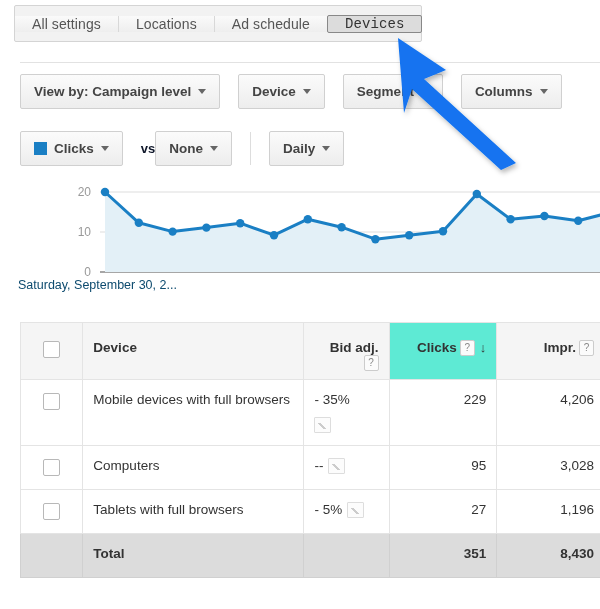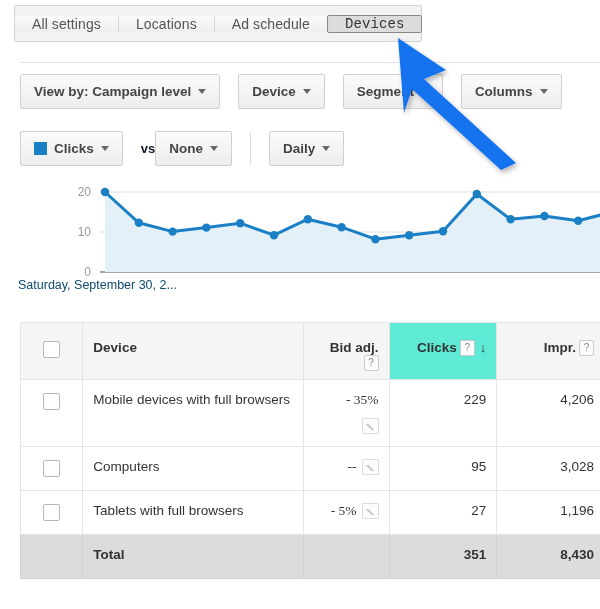--- a/index.html
+++ b/index.html
@@ -215,24 +215,22 @@
   }
   .sortarrow {
     display: inline-block;
     margin-left: 5px;
     font-size: 13px;
     color: #333333;
   }
   .bidwrap {
     display: flex;
     align-items: flex-start;
-    justify-content: flex-end;
     gap: 5px;
     flex-wrap: wrap;
-    font-family: Liberation Serif, serif;
   }
   .sparkline {
     width: 15px; height: 14px;
     border: 1px solid #dddddd;
     border-radius: 1px;
     background: #fcfcfc;
     flex: none;
     position: relative;
     overflow: hidden;
     cursor: pointer;

